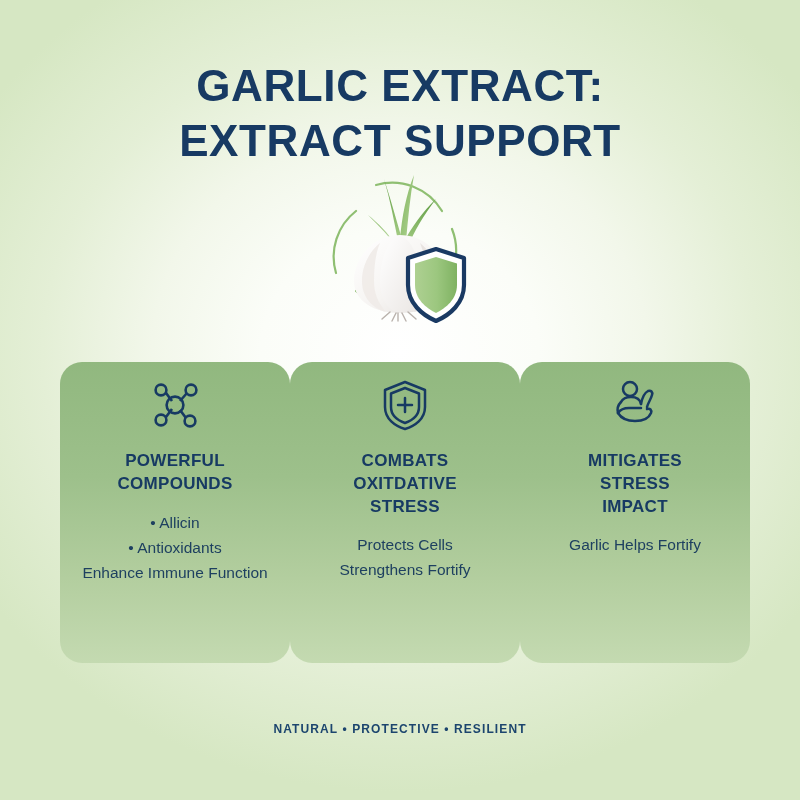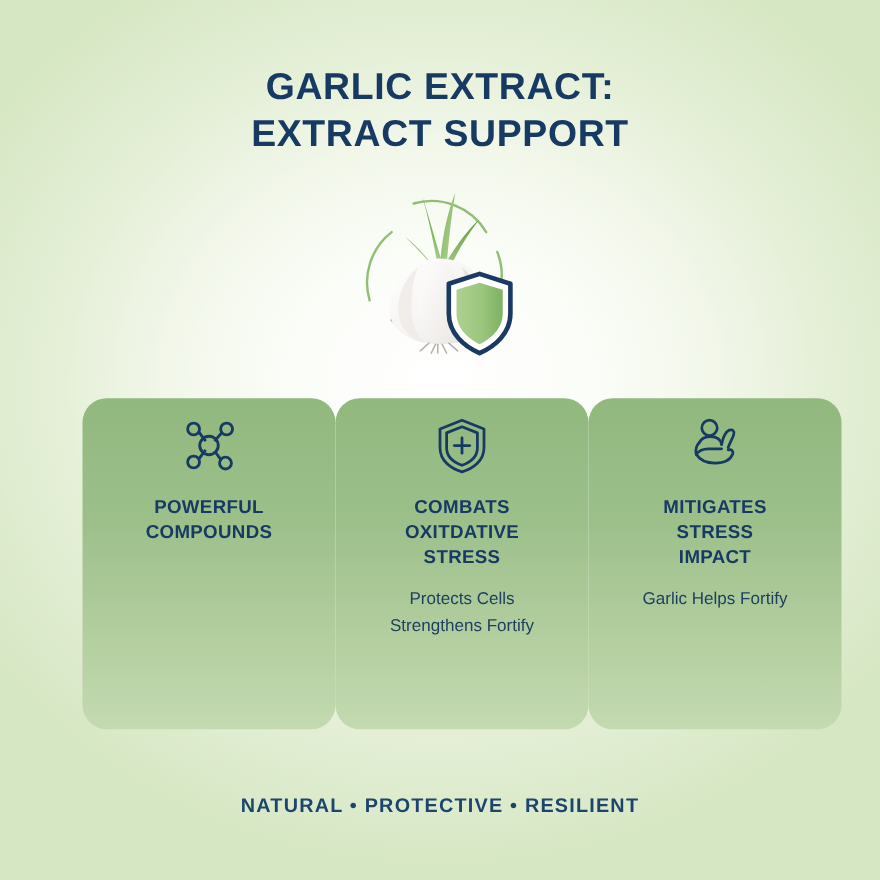--- a/index.html
+++ b/index.html
@@ -32,21 +32,21 @@
   
   .title-block {
     position: absolute;
     top: 58px;
     left: 0;
     width: 800px;
     text-align: center;
   }
   .title-line {
     display: block;
-    font-size: 34px;
+    font-size: 44px;
     font-weight: bold;
     letter-spacing: 0.6px;
     line-height: 1.26;
     color: #173a63;
     white-space: nowrap;
   }
 
   
   .hero {
     position: absolute;
@@ -59,21 +59,21 @@
   .hero svg { display: block; width: 180px; height: 175px; }
 
   
   .cards {
     position: absolute;
     top: 362px;
     left: 60px;
     width: 720px;
     height: 301px;
     display: flex;
-    justify-content: center;
+    justify-content: flex-start;
   }
   .card {
     position: relative;
     width: 230px;
     height: 301px;
     border-radius: 22px;
     background: linear-gradient(180deg, #91b87f 0%, #9dc08b 38%, #b3ce9f 72%, #c4dab1 100%);
     box-sizing: border-box;
     padding: 0 10px;
     display: flex;
@@ -106,21 +106,21 @@
   }
   .card-body .line { display: block; white-space: nowrap; }
 
   
   .footer {
     position: absolute;
     top: 722px;
     left: 0;
     width: 800px;
     text-align: center;
-    font-size: 18px;
+    font-size: 12px;
     font-weight: bold;
     letter-spacing: 1.1px;
     color: #1c456e;
   }
 </style>
 </head>
 <body>
 
 <div class="poster">
 
@@ -205,20 +205,25 @@
           <circle cx="12" cy="10" r="5.4"></circle>
           <circle cx="42" cy="10" r="5.4"></circle>
           <circle cx="12" cy="40" r="5.4"></circle>
           <circle cx="41" cy="41" r="5.4"></circle>
         </svg>
       </div>
       <div class="card-title">
         <span>POWERFUL</span><br>
         <span>COMPOUNDS</span>
       </div>
+      <div class="card-body">
+        <span class="line">• Allicin</span>
+        <span class="line">• Antioxidants</span>
+        <span class="line">Enhance Immune Function</span>
+      </div>
     </div>
 
     <div class="card">
       <div class="card-icon">
         <svg width="48" height="52" viewBox="0 0 48 52" fill="none" stroke="#173a63" stroke-width="2.5" stroke-linejoin="round">
           <path d="M 24 3 L 44 11 L 44 28 C 44 40 34 47 24 50 C 14 47 4 40 4 28 L 4 11 Z"></path>
           <path d="M 24 9 L 38 14.5 L 38 28 C 38 36.5 31 41.5 24 44 C 17 41.5 10 36.5 10 28 L 10 14.5 Z"></path>
           <line x1="24" y1="19" x2="24" y2="33" stroke-linecap="round"></line>
           <line x1="17" y1="26" x2="31" y2="26" stroke-linecap="round"></line>
         </svg>

